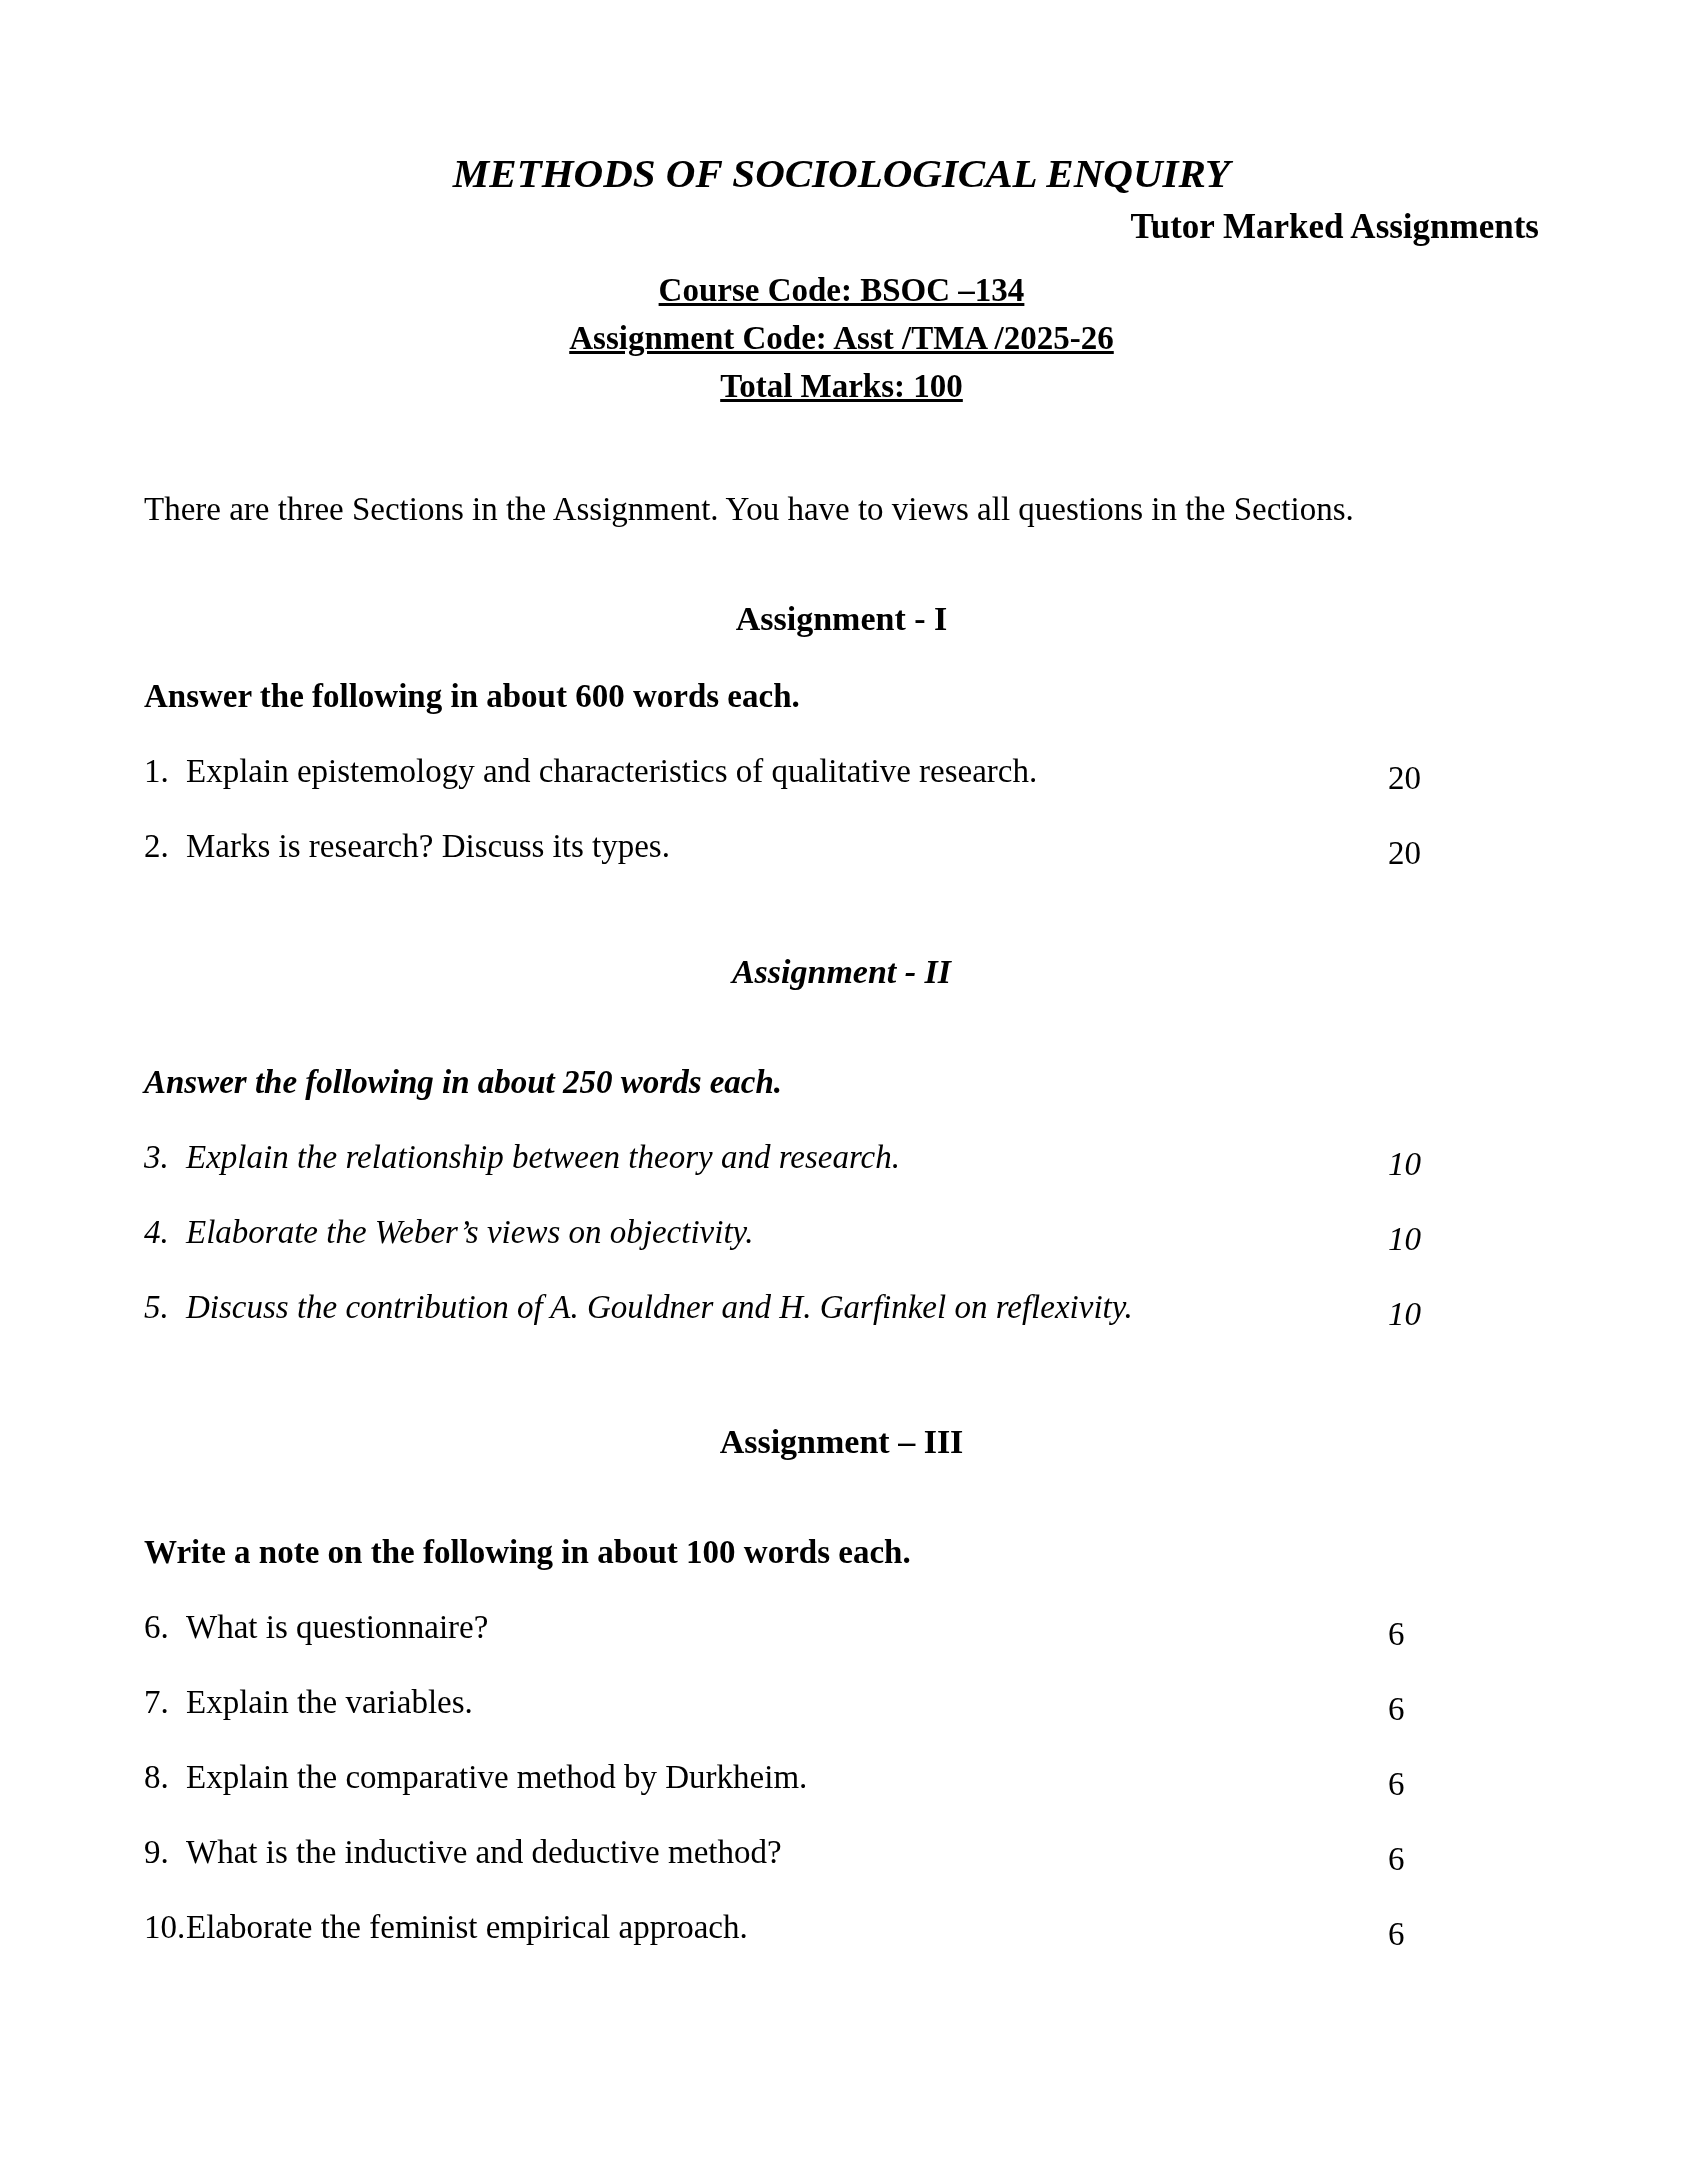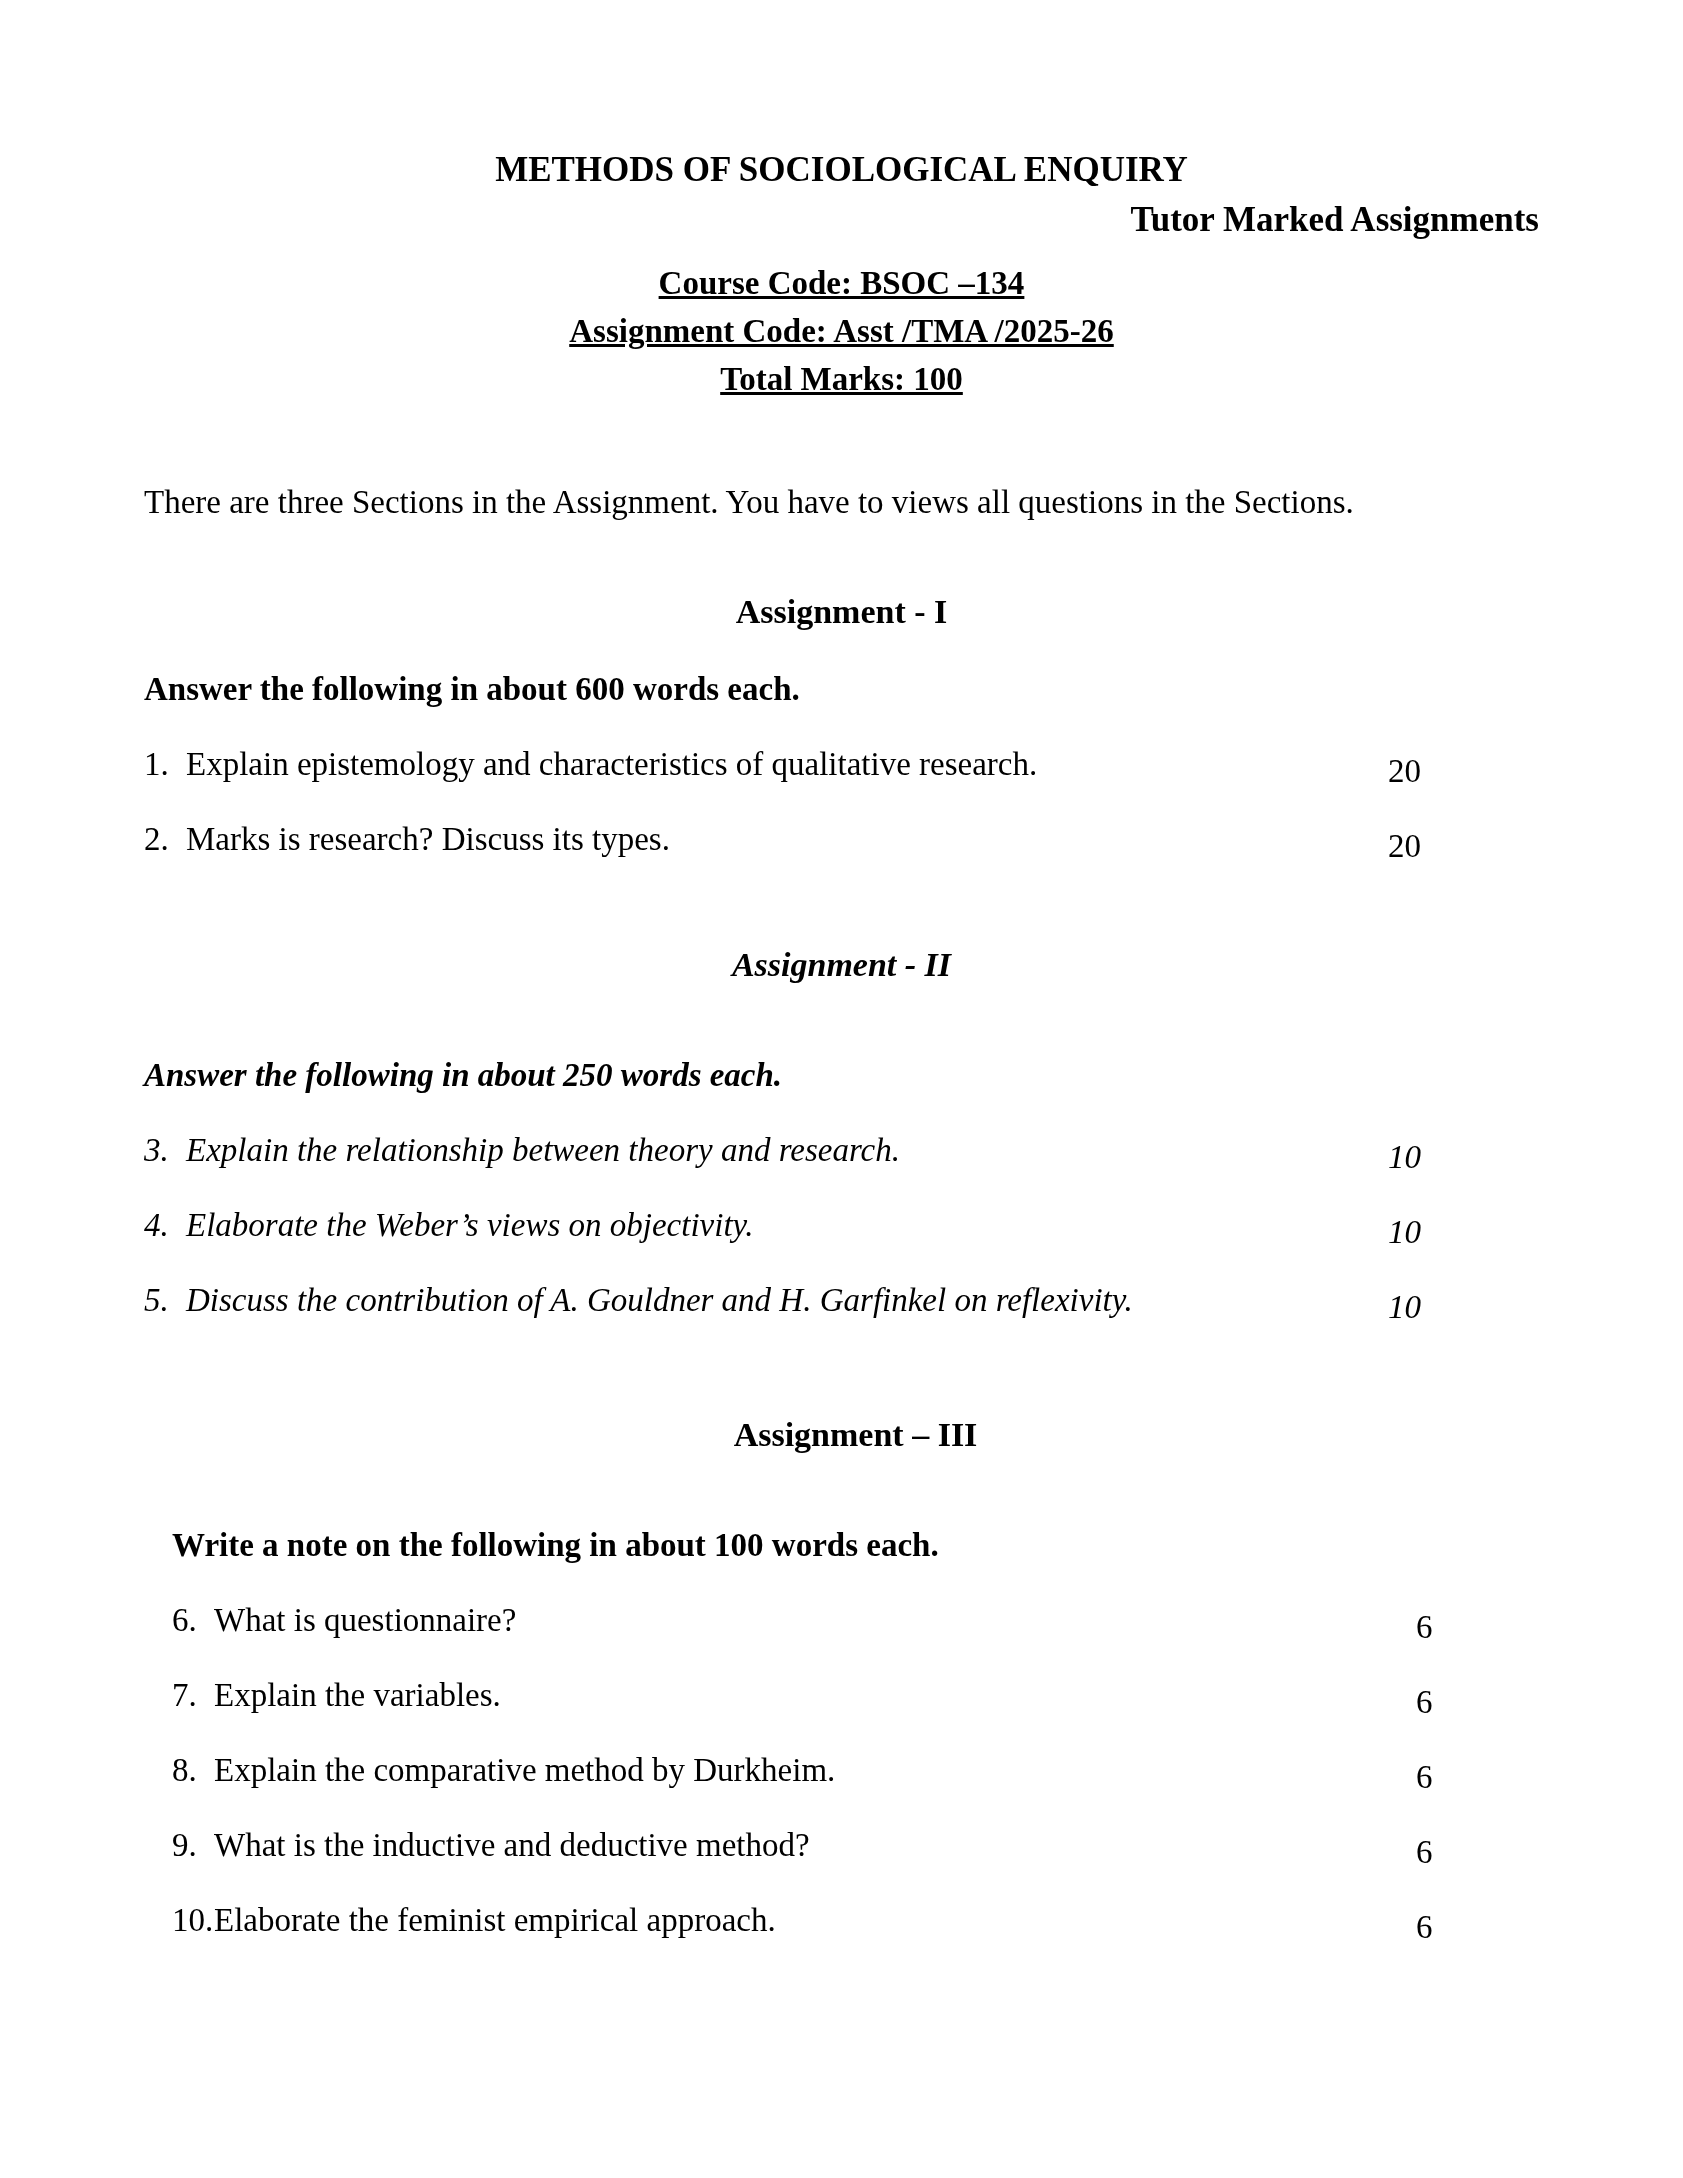--- a/index.html
+++ b/index.html
@@ -10,23 +10,24 @@
     background: #ffffff;
     color: #000000;
     font-family: "Liberation Serif", serif;
     box-sizing: border-box;
     padding: 149px 144px 0 144px;
     overflow: hidden;
   }
   .doc-title {
     text-align: center;
     font-weight: bold;
-    font-size: 35px;
+    font-size: 41px;
     line-height: 1.2;
     margin: 0;
+    font-style: italic;
   }
   .doc-subtitle {
     text-align: right;
     font-weight: bold;
     font-size: 35px;
     line-height: 1.2;
     margin: 8px 0 0 0;
   }
   .meta-block {
     text-align: center;
@@ -43,21 +44,21 @@
   }
   .sec-heading {
     text-align: center;
     font-weight: bold;
     font-size: 34px;
     line-height: 42px;
     margin: 0;
   }
   .sec-1 { margin-top: 69px; }
   .sec-2 { margin-top: 85px; font-style: italic; }
-  .sec-3 { margin-top: 94px; margin-left: 28px; }
+  .sec-3 { margin-top: 94px; }
   .instruction {
     font-weight: bold;
     font-size: 33px;
     line-height: 40px;
     margin: 36px 0 0 0;
   }
   .gap-lg .instruction { margin-top: 69px; }
   .q-row {
     position: relative;
     display: flex;

